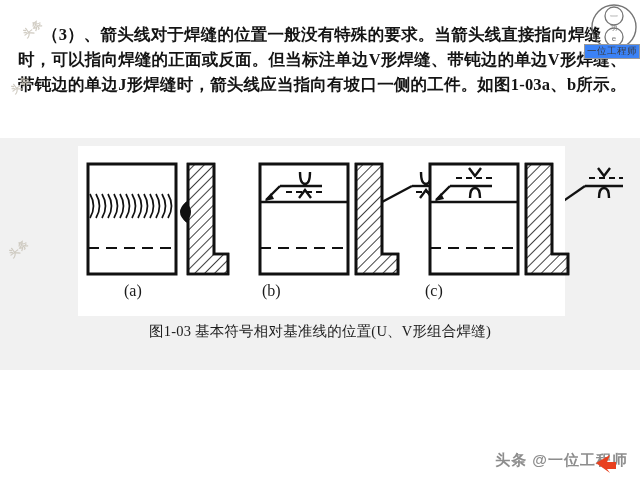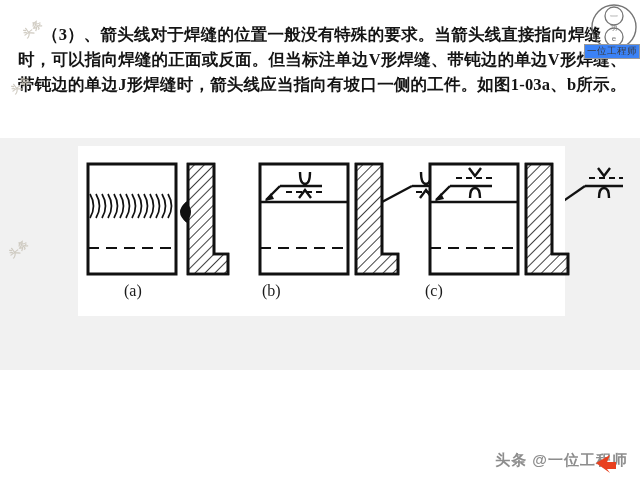--- a/index.html
+++ b/index.html
@@ -199,20 +199,21 @@
       <line x1="39" y1="38" x2="39" y2="36" stroke-width="2.4"></line>
     </g>
   </svg>
 
   <div class="fig-labels">
     <span class="fig-label" id="lbl-a">(a)</span>
     <span class="fig-label" id="lbl-b">(b)</span>
     <span class="fig-label" id="lbl-c">(c)</span>
   </div>
 
+  <div class="fig-caption">图1-03  基本符号相对基准线的位置(U、V形组合焊缝)</div>
 
 
   <svg class="wm-logo" viewBox="0 0 54 54">
     <circle cx="30" cy="26" r="22" fill="none" stroke="#6b6b6b" stroke-width="1.4"></circle>
     <circle cx="30" cy="15" r="9" fill="none" stroke="#6b6b6b" stroke-width="1.3"></circle>
     <circle cx="30" cy="36" r="9" fill="none" stroke="#6b6b6b" stroke-width="1.3"></circle>
     <text x="30" y="18" font-size="8" text-anchor="middle" fill="#6b6b6b" font-family="'Liberation Sans',sans-serif">一</text>
     <text x="30" y="29" font-size="7" text-anchor="middle" fill="#6b6b6b" font-family="'Liberation Sans',sans-serif">功</text>
     <text x="30" y="40" font-size="8" text-anchor="middle" fill="#6b6b6b" font-family="'Liberation Sans',sans-serif">e</text>
   </svg>

